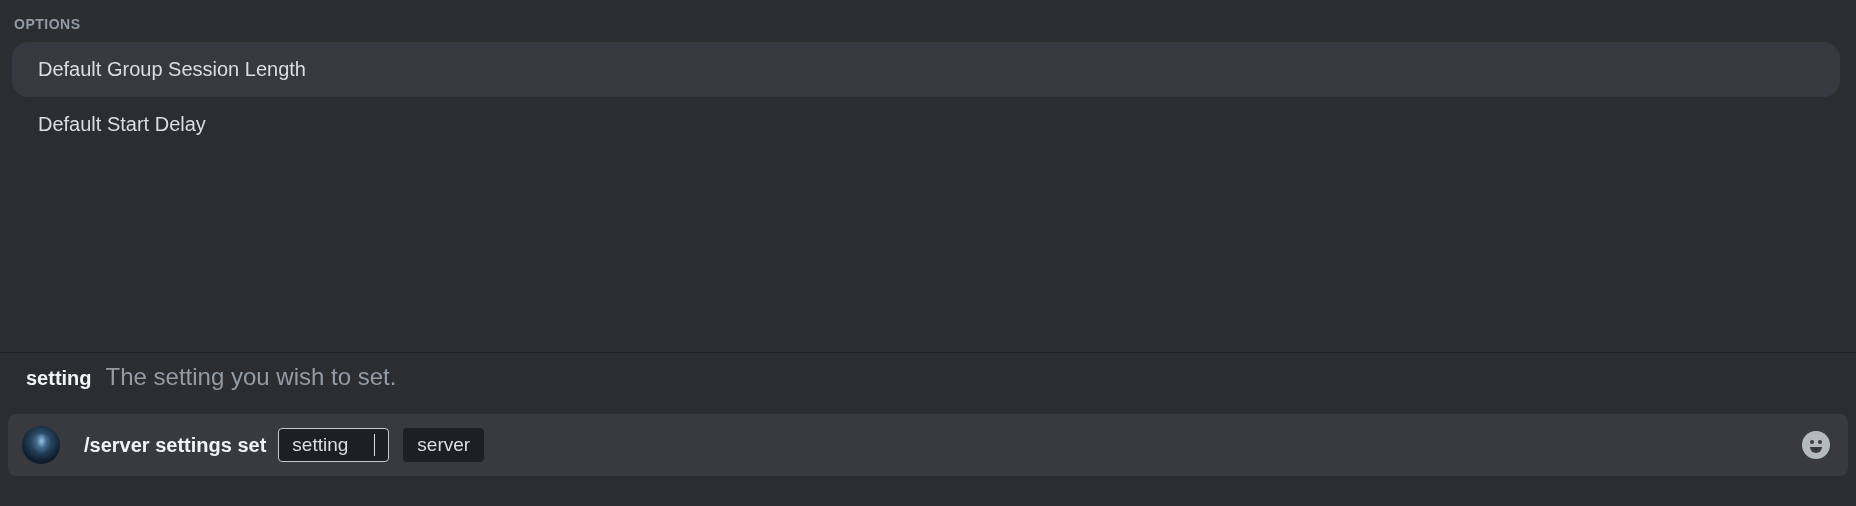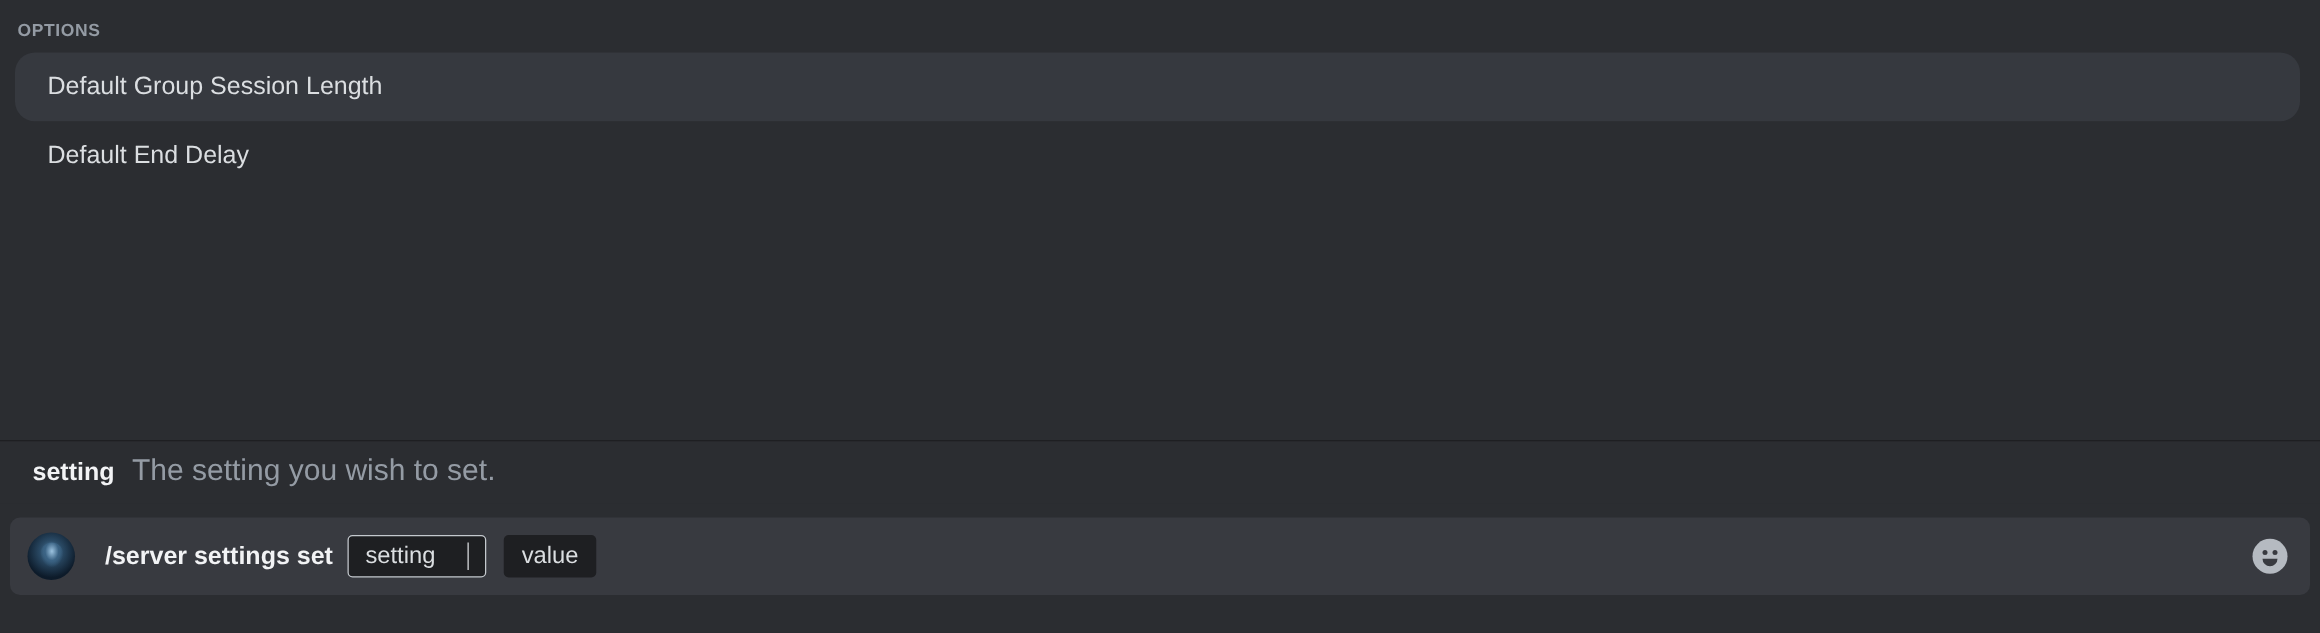--- a/index.html
+++ b/index.html
@@ -157,28 +157,28 @@
       top: 16px;
       left: 8px;
     }
   </style>
 </head>
 <body>
 
 <div class="options-section">
   <div class="options-header">OPTIONS</div>
   <div class="option-item selected">Default Group Session Length</div>
-  <div class="option-item">Default End Delay</div>
+  <div class="option-item">Default Start Delay</div>
 </div>
 
 <div class="param-hint">
   <span class="param-name">setting</span>
   <span class="param-desc">The setting you wish to set.</span>
 </div>
 
 <div class="input-bar">
   <div class="avatar"></div>
   <span class="command-text">/server settings set</span>
   <span class="pill active">setting</span>
-  <span class="pill">value</span>
+  <span class="pill">server</span>
   <div class="spacer"></div>
   <div class="emoji-icon"></div>
 </div>
 
 </body></html>

